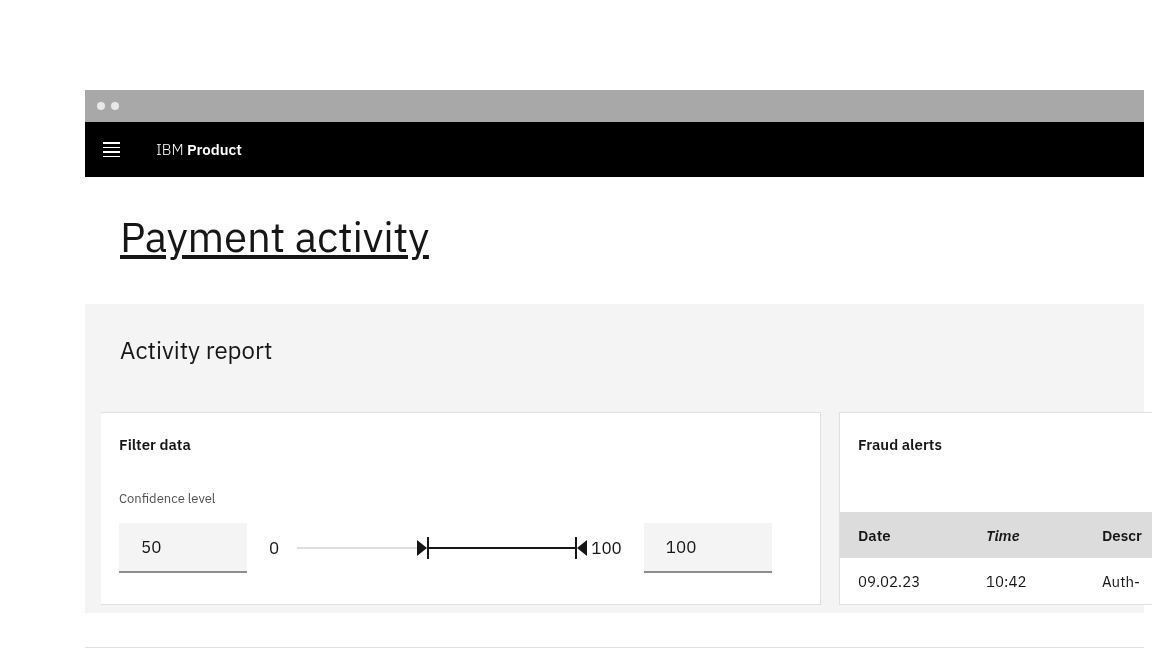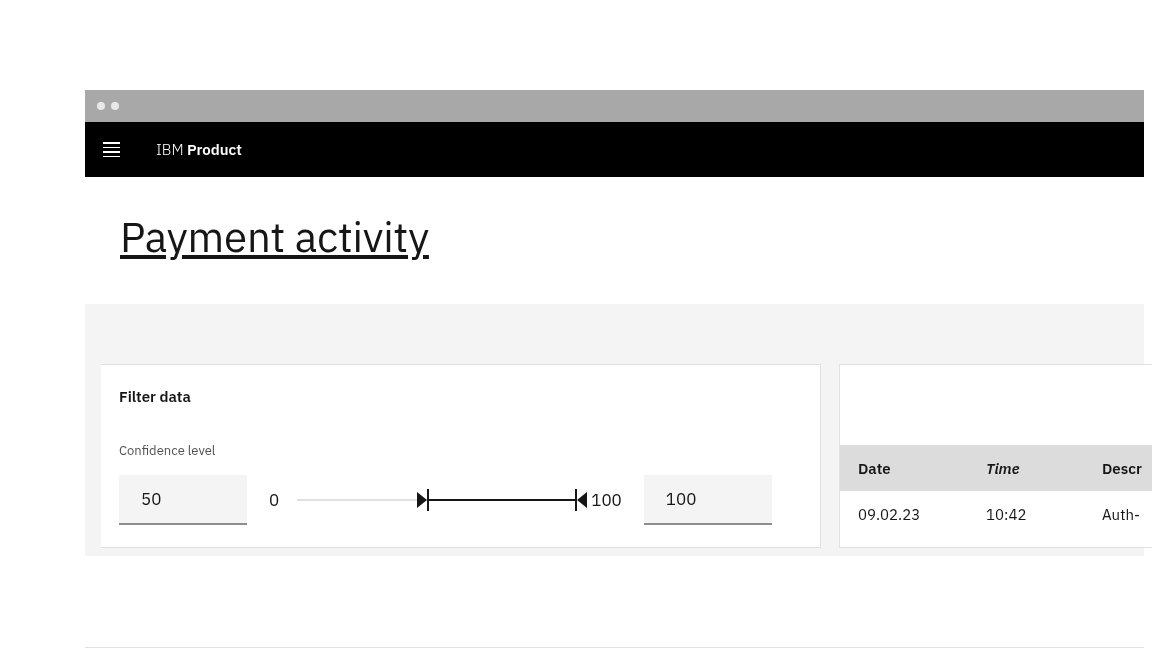--- a/index.html
+++ b/index.html
@@ -244,20 +244,21 @@
       <span> </span>
       <span class="bold">Product</span>
     </div>
   </div>
 
   <div class="page-title-wrap">
     <h1 class="page-title">Payment activity</h1>
   </div>
 
   <div class="report-section">
+    <h2 class="report-title">Activity report</h2>
   </div>
 
   <div class="panels">
 
     <div class="panel-left">
       <div class="panel-heading">Filter data</div>
       <div class="field-label">Confidence level</div>
       <div class="filter-row">
         <input class="num-input" value="50" style="">
         <span class="scale-label">0</span>
@@ -272,20 +273,21 @@
             <span class="handle-bar"></span>
             <span class="handle-tri-left"></span>
           </div>
         </div>
         <span class="scale-label right">100</span>
         <input class="num-input" value="100" style="">
       </div>
     </div>
 
     <div class="panel-right">
+      <div class="panel-heading">Fraud alerts</div>
       <div class="table-head">
         <div class="col1">Date</div>
         <div class="col2">Time</div>
         <div class="col3">Descr</div>
       </div>
       <div class="table-row">
         <div class="col1">09.02.23</div>
         <div class="col2">10:42</div>
         <div class="col3">Auth-</div>
       </div>

